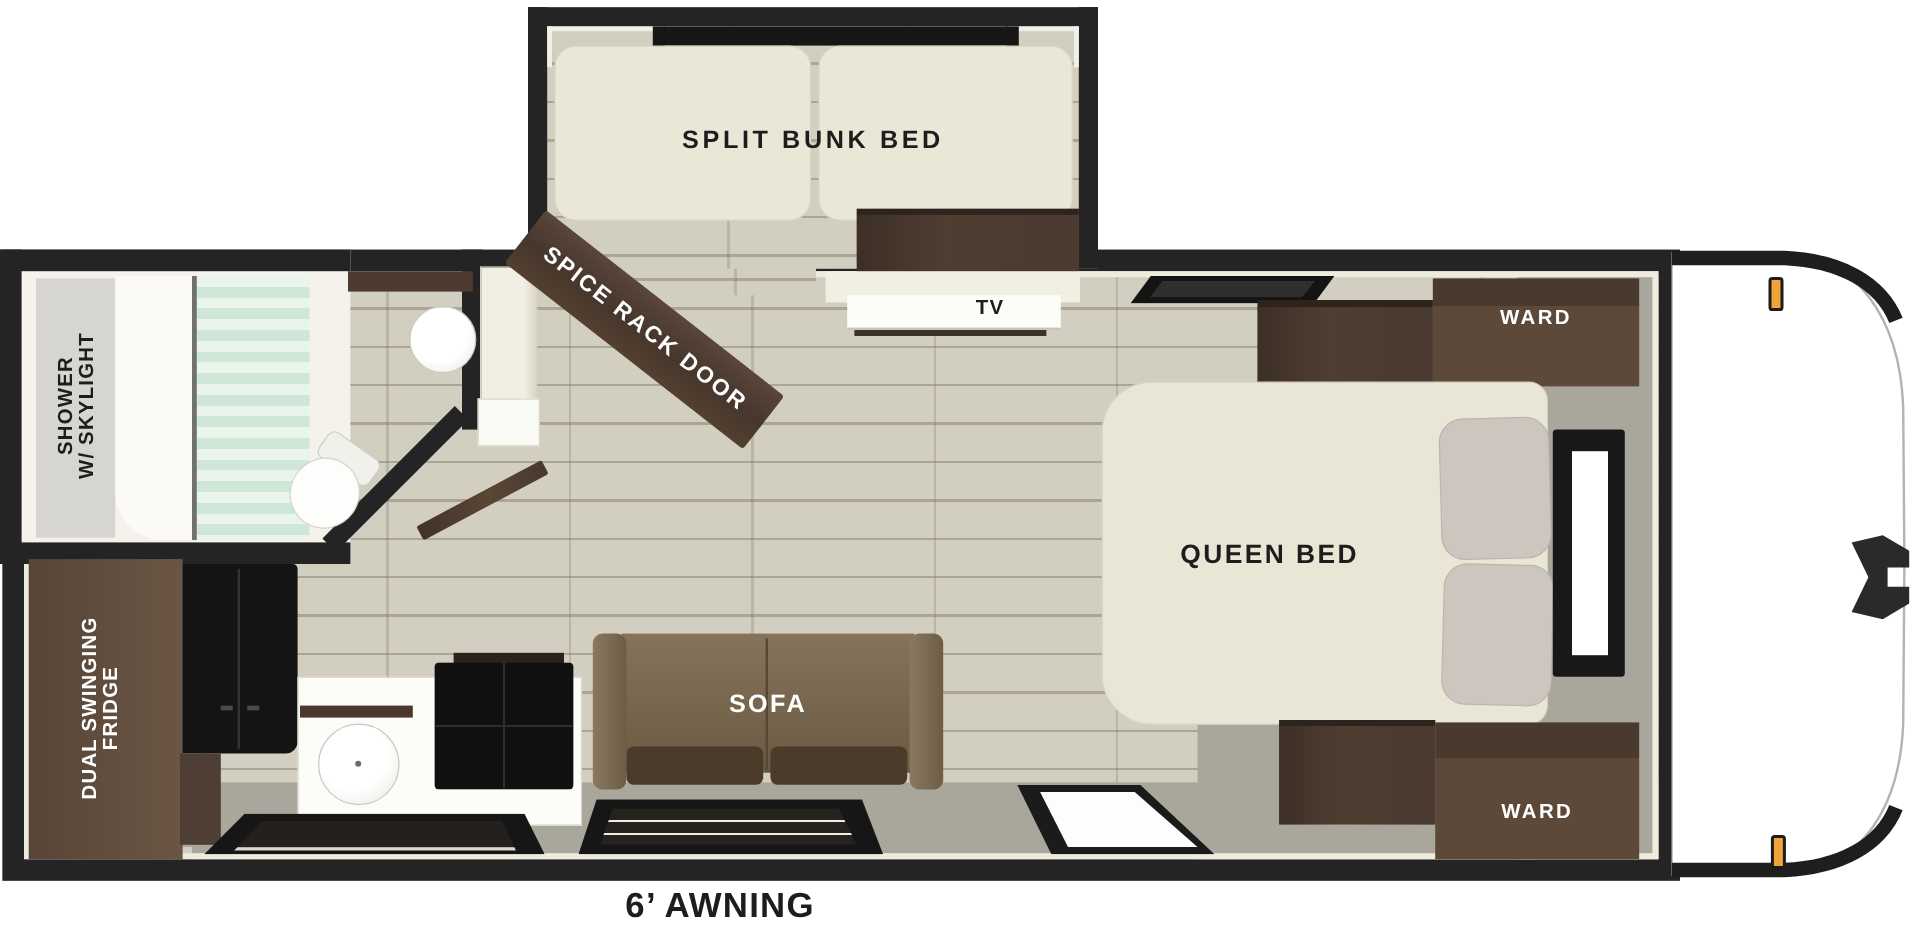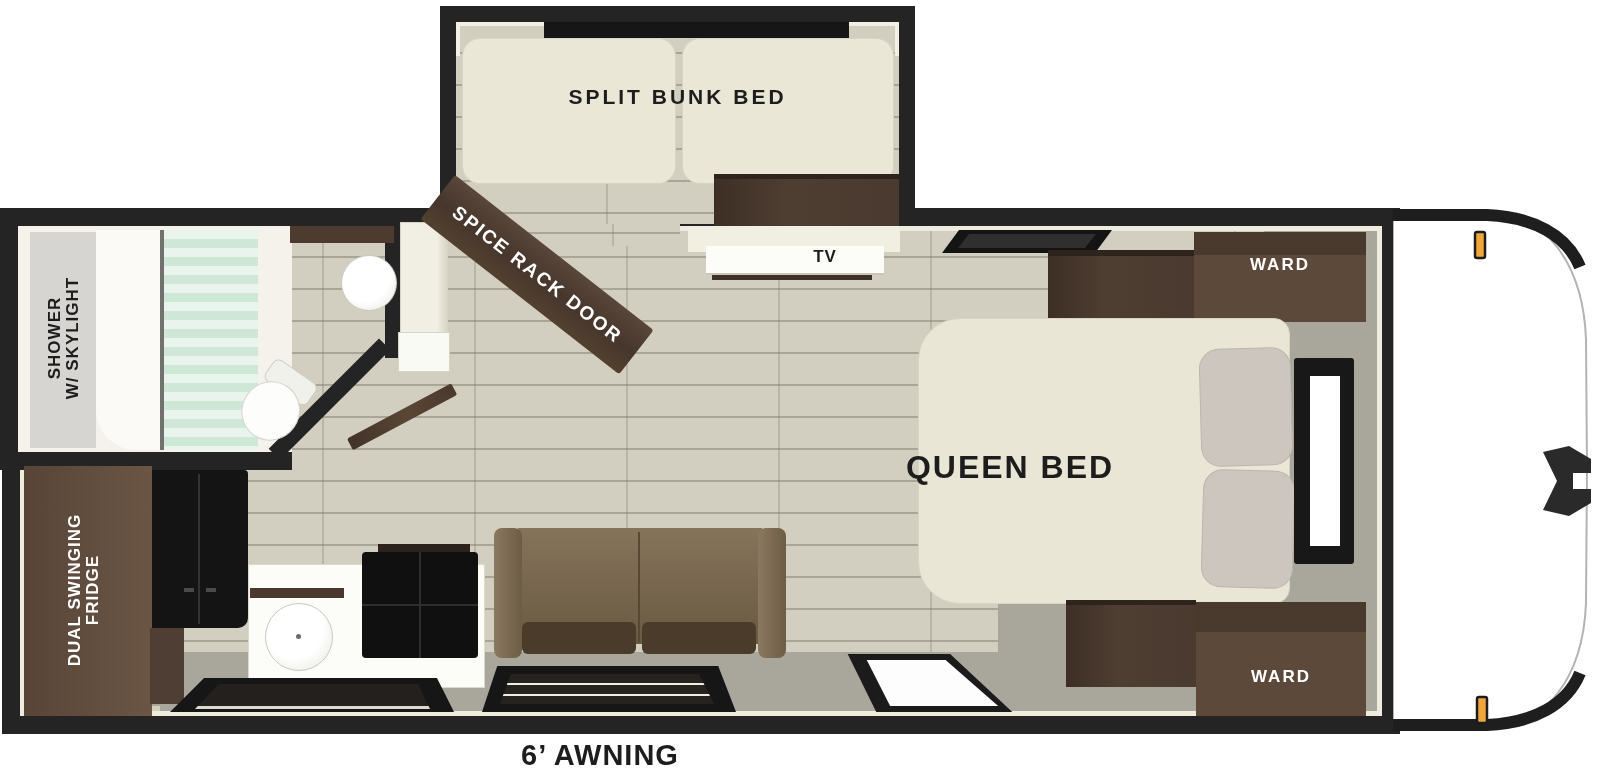--- a/index.html
+++ b/index.html
@@ -42,21 +42,21 @@
     <div class="a" style="left:0;top:0;width:435px;height:30px;border:4px solid #f2efe4;border-bottom:none;"></div>
 
     <div class="winline" style="left:97px;top:0;width:287px;height:16px;"></div>
     <div class="winline" style="left:88px;top:0;width:10px;height:24px;"></div>
     <div class="winline" style="left:383px;top:0;width:10px;height:24px;"></div>
 
     <div class="mattress" style="left:6px;top:16px;width:212px;height:144px;"></div>
     <div class="mattress" style="left:226px;top:16px;width:210px;height:144px;"></div>
 
     <div class="cab-dark" style="left:258px;top:152px;width:185px;height:50px;border-top:5px solid #2e231d;"></div>
-    <div class="lbl" style="left:0;top:64px;width:443px;font-size:21px;letter-spacing:3px;">SPLIT BUNK BED</div>
+    <div class="lbl" style="left:0;top:84px;width:443px;font-size:21px;letter-spacing:3px;">SPLIT BUNK BED</div>
   </div>
 
   <div class="a" style="left:0;top:208px;width:274px;height:226px;background:#f4f2eb;border:18px solid #242424;border-right:none;">
 
     <div class="a" style="left:12px;top:6px;width:66px;height:216px;background:#d6d5d1;"></div>
 
     <div class="a" style="left:78px;top:4px;width:66px;height:220px;background:#fbfaf7;border-radius:0 0 0 40px;"></div>
 
     <div class="a" style="left:142px;top:4px;width:94px;height:220px;
                 background:repeating-linear-gradient(180deg,#e9f5ec 0 9px,#cfe7d7 9px 18px);
@@ -136,36 +136,37 @@
   <div class="a" style="left:858px;top:660px;width:146px;height:46px;background:#fdfdfd;
               clip-path:polygon(6% 0,60% 0,96% 100%,22% 100%);"></div>
 
   <div class="a" style="left:494px;top:528px;width:292px;height:130px;">
     <div class="a" style="left:24px;top:0;width:244px;height:116px;background:linear-gradient(180deg,#85745a,#6b5a43);"></div>
     <div class="a" style="left:144px;top:4px;width:2px;height:110px;background:#574834;"></div>
     <div class="a" style="left:28px;top:94px;width:114px;height:32px;background:#4b3b2a;border-radius:6px;"></div>
     <div class="a" style="left:148px;top:94px;width:114px;height:32px;background:#4b3b2a;border-radius:6px;"></div>
     <div class="a" style="left:0;top:0;width:28px;height:130px;background:linear-gradient(90deg,#8a795f,#6e5d46);border-radius:8px;"></div>
     <div class="a" style="left:264px;top:0;width:28px;height:130px;background:linear-gradient(90deg,#8a795f,#6e5d46);border-radius:8px;"></div>
+    <div class="lbl light" style="left:0;top:48px;width:292px;font-size:21px;letter-spacing:2px;">SOFA</div>
   </div>
 
   <div class="a" style="left:942px;top:230px;width:170px;height:23px;background:#141414;
               clip-path:polygon(10% 0,100% 0,90% 100%,0 100%);"></div>
   <div class="a" style="left:958px;top:234px;width:138px;height:14px;background:#2f2f2f;
               clip-path:polygon(8% 0,100% 0,92% 100%,0 100%);"></div>
 
   <div class="cab-dark" style="left:1048px;top:250px;width:146px;height:72px;border-top:6px solid #2e241e;"></div>
   <div class="cab-ward" style="left:1194px;top:232px;width:172px;height:90px;"></div>
   <div class="lbl light" style="left:1194px;top:256px;width:172px;font-size:17px;letter-spacing:2px;">WARD</div>
 
   <div class="a" style="left:918px;top:318px;width:370px;height:284px;background:#eae6d6;border:1px solid #d8d4c2;
               border-radius:42px 16px 16px 42px;"></div>
   <div class="pillow" style="left:1200px;top:348px;width:90px;height:116px;transform:rotate(-1.5deg);"></div>
   <div class="pillow" style="left:1202px;top:470px;width:90px;height:116px;transform:rotate(1.5deg);"></div>
-  <div class="lbl" style="left:870px;top:450px;width:280px;font-size:32px;letter-spacing:2px;">QUEEN BED</div>
+  <div class="lbl" style="left:918px;top:450px;width:280px;font-size:22px;letter-spacing:2px;">QUEEN BED</div>
 
   <div class="cab-dark" style="left:1066px;top:600px;width:130px;height:82px;border-top:5px solid #2e241e;"></div>
   <div class="cab-ward" style="left:1196px;top:602px;width:170px;height:114px;"></div>
   <div class="lbl light" style="left:1196px;top:668px;width:170px;font-size:17px;letter-spacing:2px;">WARD</div>
 
   <div class="a" style="left:1294px;top:358px;width:60px;height:206px;background:#181818;border-radius:3px;"></div>
   <div class="a" style="left:1310px;top:376px;width:30px;height:170px;background:#ffffff;"></div>
 
   <svg class="a" style="left:1393px;top:205px;" width="207" height="530" viewBox="0 0 207 530">
     <path d="M0,6 L95,6 C152,8 190,58 193,134 L194,264 L193,398 C190,474 152,522 95,524 L0,524 Z" fill="#ffffff" stroke="#b3b3b3" stroke-width="2"></path>

